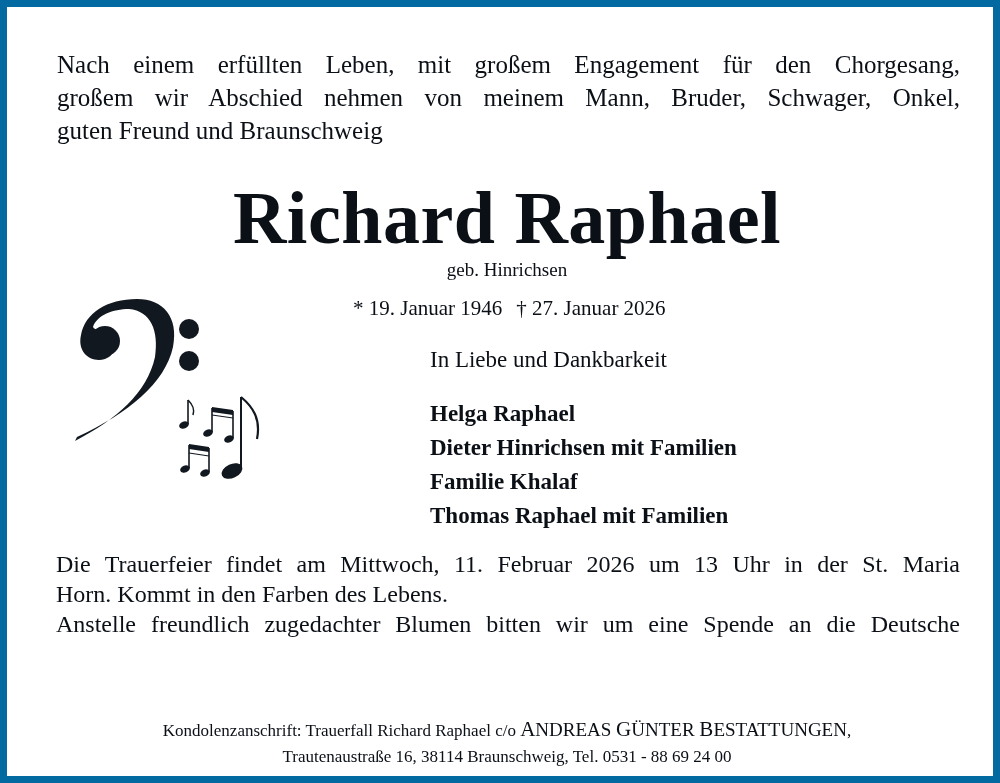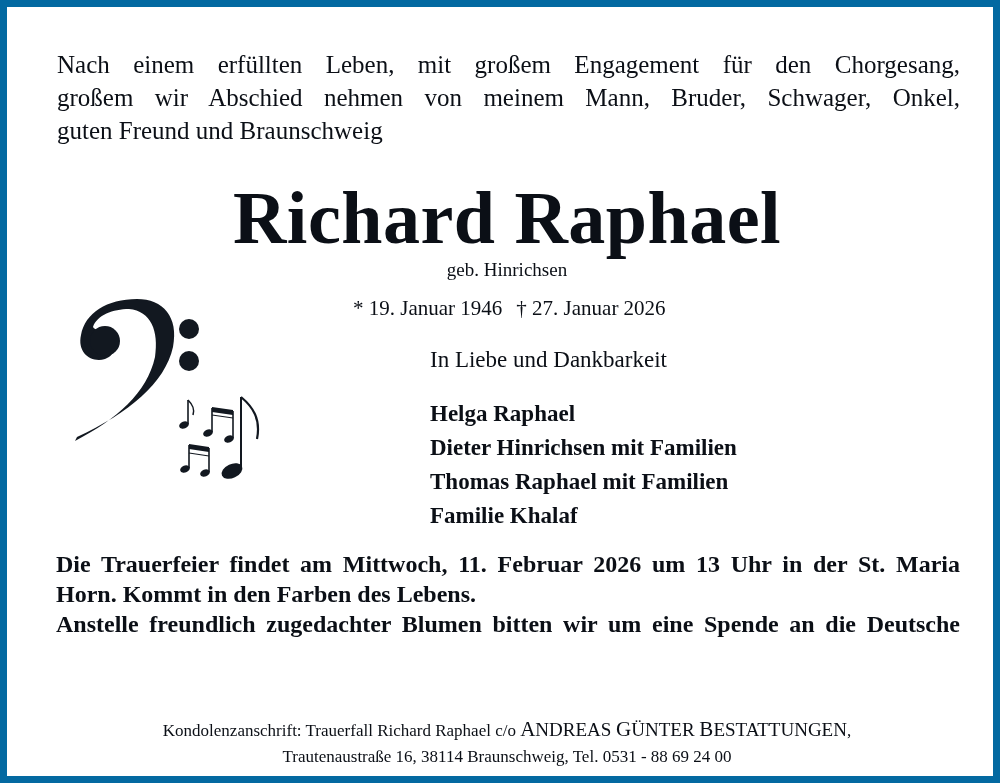--- a/index.html
+++ b/index.html
@@ -94,21 +94,20 @@
       line-height: 34px;
       white-space: nowrap;
     }
     .body-text {
       position: absolute;
       left: 49px;
       top: 542px;
       width: 904px;
       font-size: 24px;
       line-height: 30px;
-      font-weight: bold;
     }
     .body-line {
       display: block;
       text-align: justify;
       text-align-last: justify;
       white-space: nowrap;
     }
     .body-line.last { text-align-last: left; }
     .footer {
       position: absolute;
@@ -183,22 +182,22 @@
         <line x1="174" y1="172" x2="174" y2="102" stroke-width="2"></line>
         <path d="M174 102 C 186 112, 194 124, 190 144" fill="none" stroke-width="2.2"></path>
       </g>
     </svg>
   </div>
 
   <div class="mourners">
     <div class="dedication">In Liebe und Dankbarkeit</div>
     <div class="person">Helga Raphael</div>
     <div class="person">Dieter Hinrichsen mit Familien</div>
+    <div class="person">Familie Khalaf</div>
     <div class="person">Thomas Raphael mit Familien</div>
-    <div class="person">Familie Khalaf</div>
   </div>
 
   <div class="body-text">
     <span class="body-line">Die Trauerfeier findet am Mittwoch, 11. Februar 2026 um 13 Uhr in der St. Maria</span>
     <span class="body-line last">Horn. Kommt in den Farben des Lebens.</span>
     <span class="body-line">Anstelle freundlich zugedachter Blumen bitten wir um eine Spende an die Deutsche</span>
   </div>
 
   <div class="footer">
     <div>

